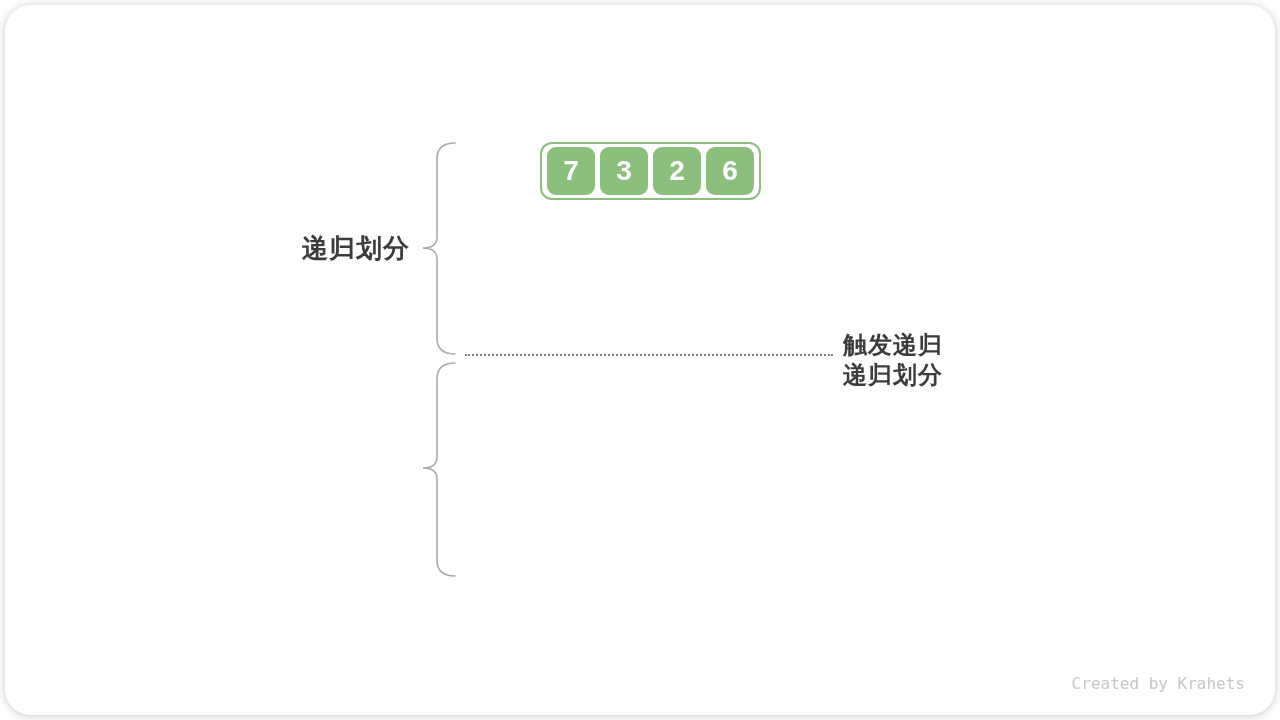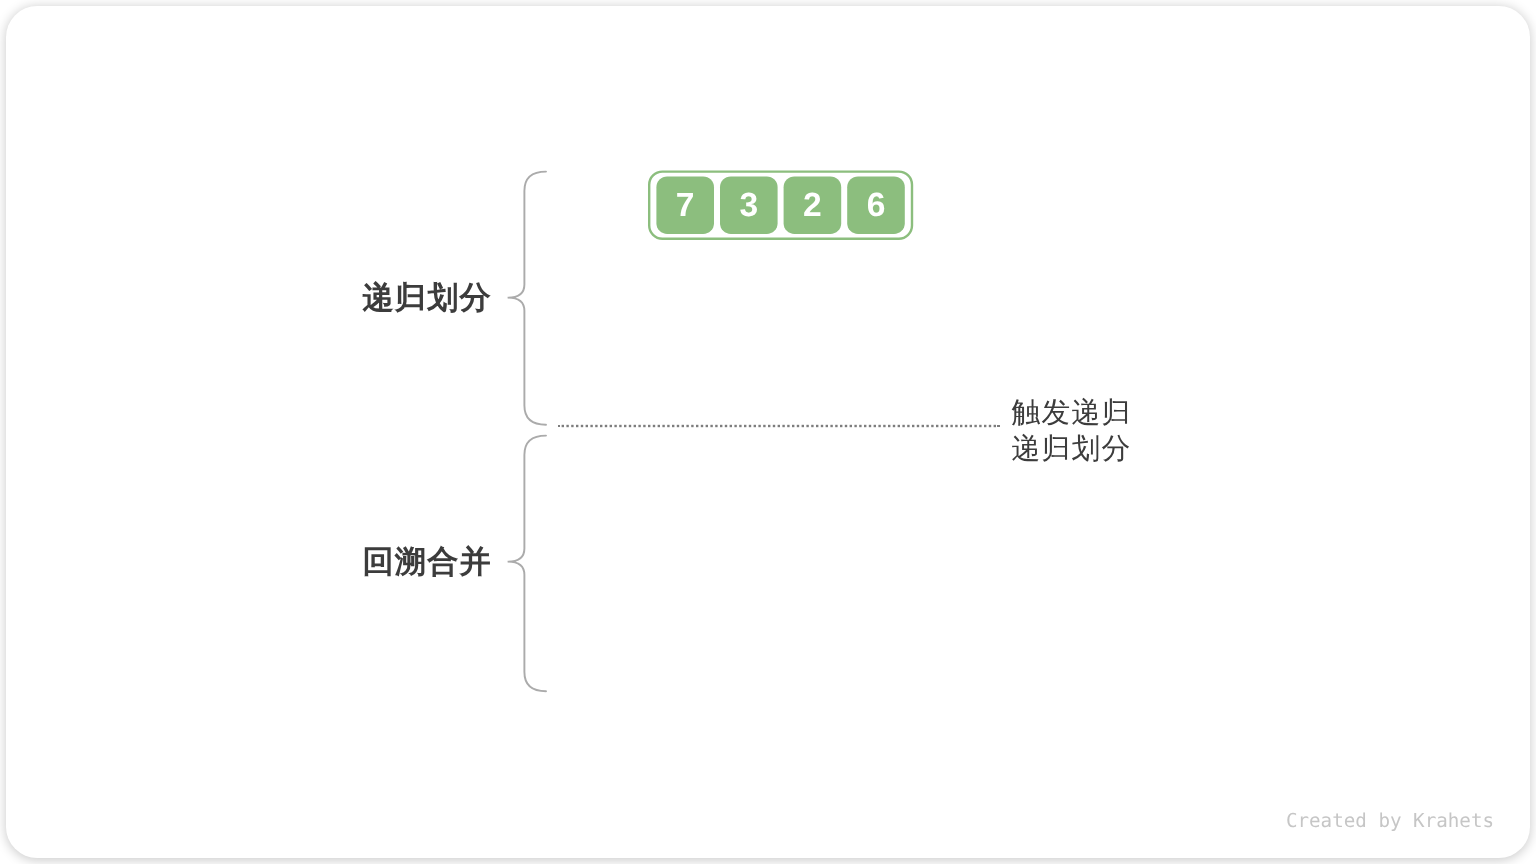--- a/index.html
+++ b/index.html
@@ -66,21 +66,21 @@
   .dotted-line {
     position: absolute;
     left: 460px; top: 349px;
     width: 368px; height: 0;
     border-top: 2px dotted var(--dotted-line, #7d7d7d);
   }
   .annotation {
     position: absolute;
     left: 838px; top: 325px;
     font-size: 24px;
-    font-weight: normal;
+    font-weight: bold;
     line-height: 30px;
     color: var(--label-text, #3c3c3c);
     letter-spacing: 1px;
     white-space: nowrap;
   }
   .watermark {
     position: absolute;
     right: 30px; bottom: 22px;
     font-family: "DejaVu Sans Mono", monospace;
     font-size: 16px;
@@ -94,21 +94,20 @@
 
 <div class="card">
 
   <svg class="braces" viewBox="0 0 1270 710" xmlns="http://www.w3.org/2000/svg">
     <path d="M 450 138 Q 432 138 432 154 L 432 232 Q 432 243 418 243 Q 432 243 432 254 L 432 333 Q 432 349 450 349"></path>
     <path d="M 450 358 Q 432 358 432 374 L 432 452 Q 432 463 418 463 Q 432 463 432 474 L 432 555 Q 432 571 450 571"></path>
   </svg>
 
   <div class="phase-label top">递归划分</div>
 
-  <div class="phase-label bottom">回溯合并</div>
 
   <div class="array">
     <div class="cell">7</div>
     <div class="cell">3</div>
     <div class="cell">2</div>
     <div class="cell">6</div>
   </div>
 
   <div class="dotted-line"></div>
 

